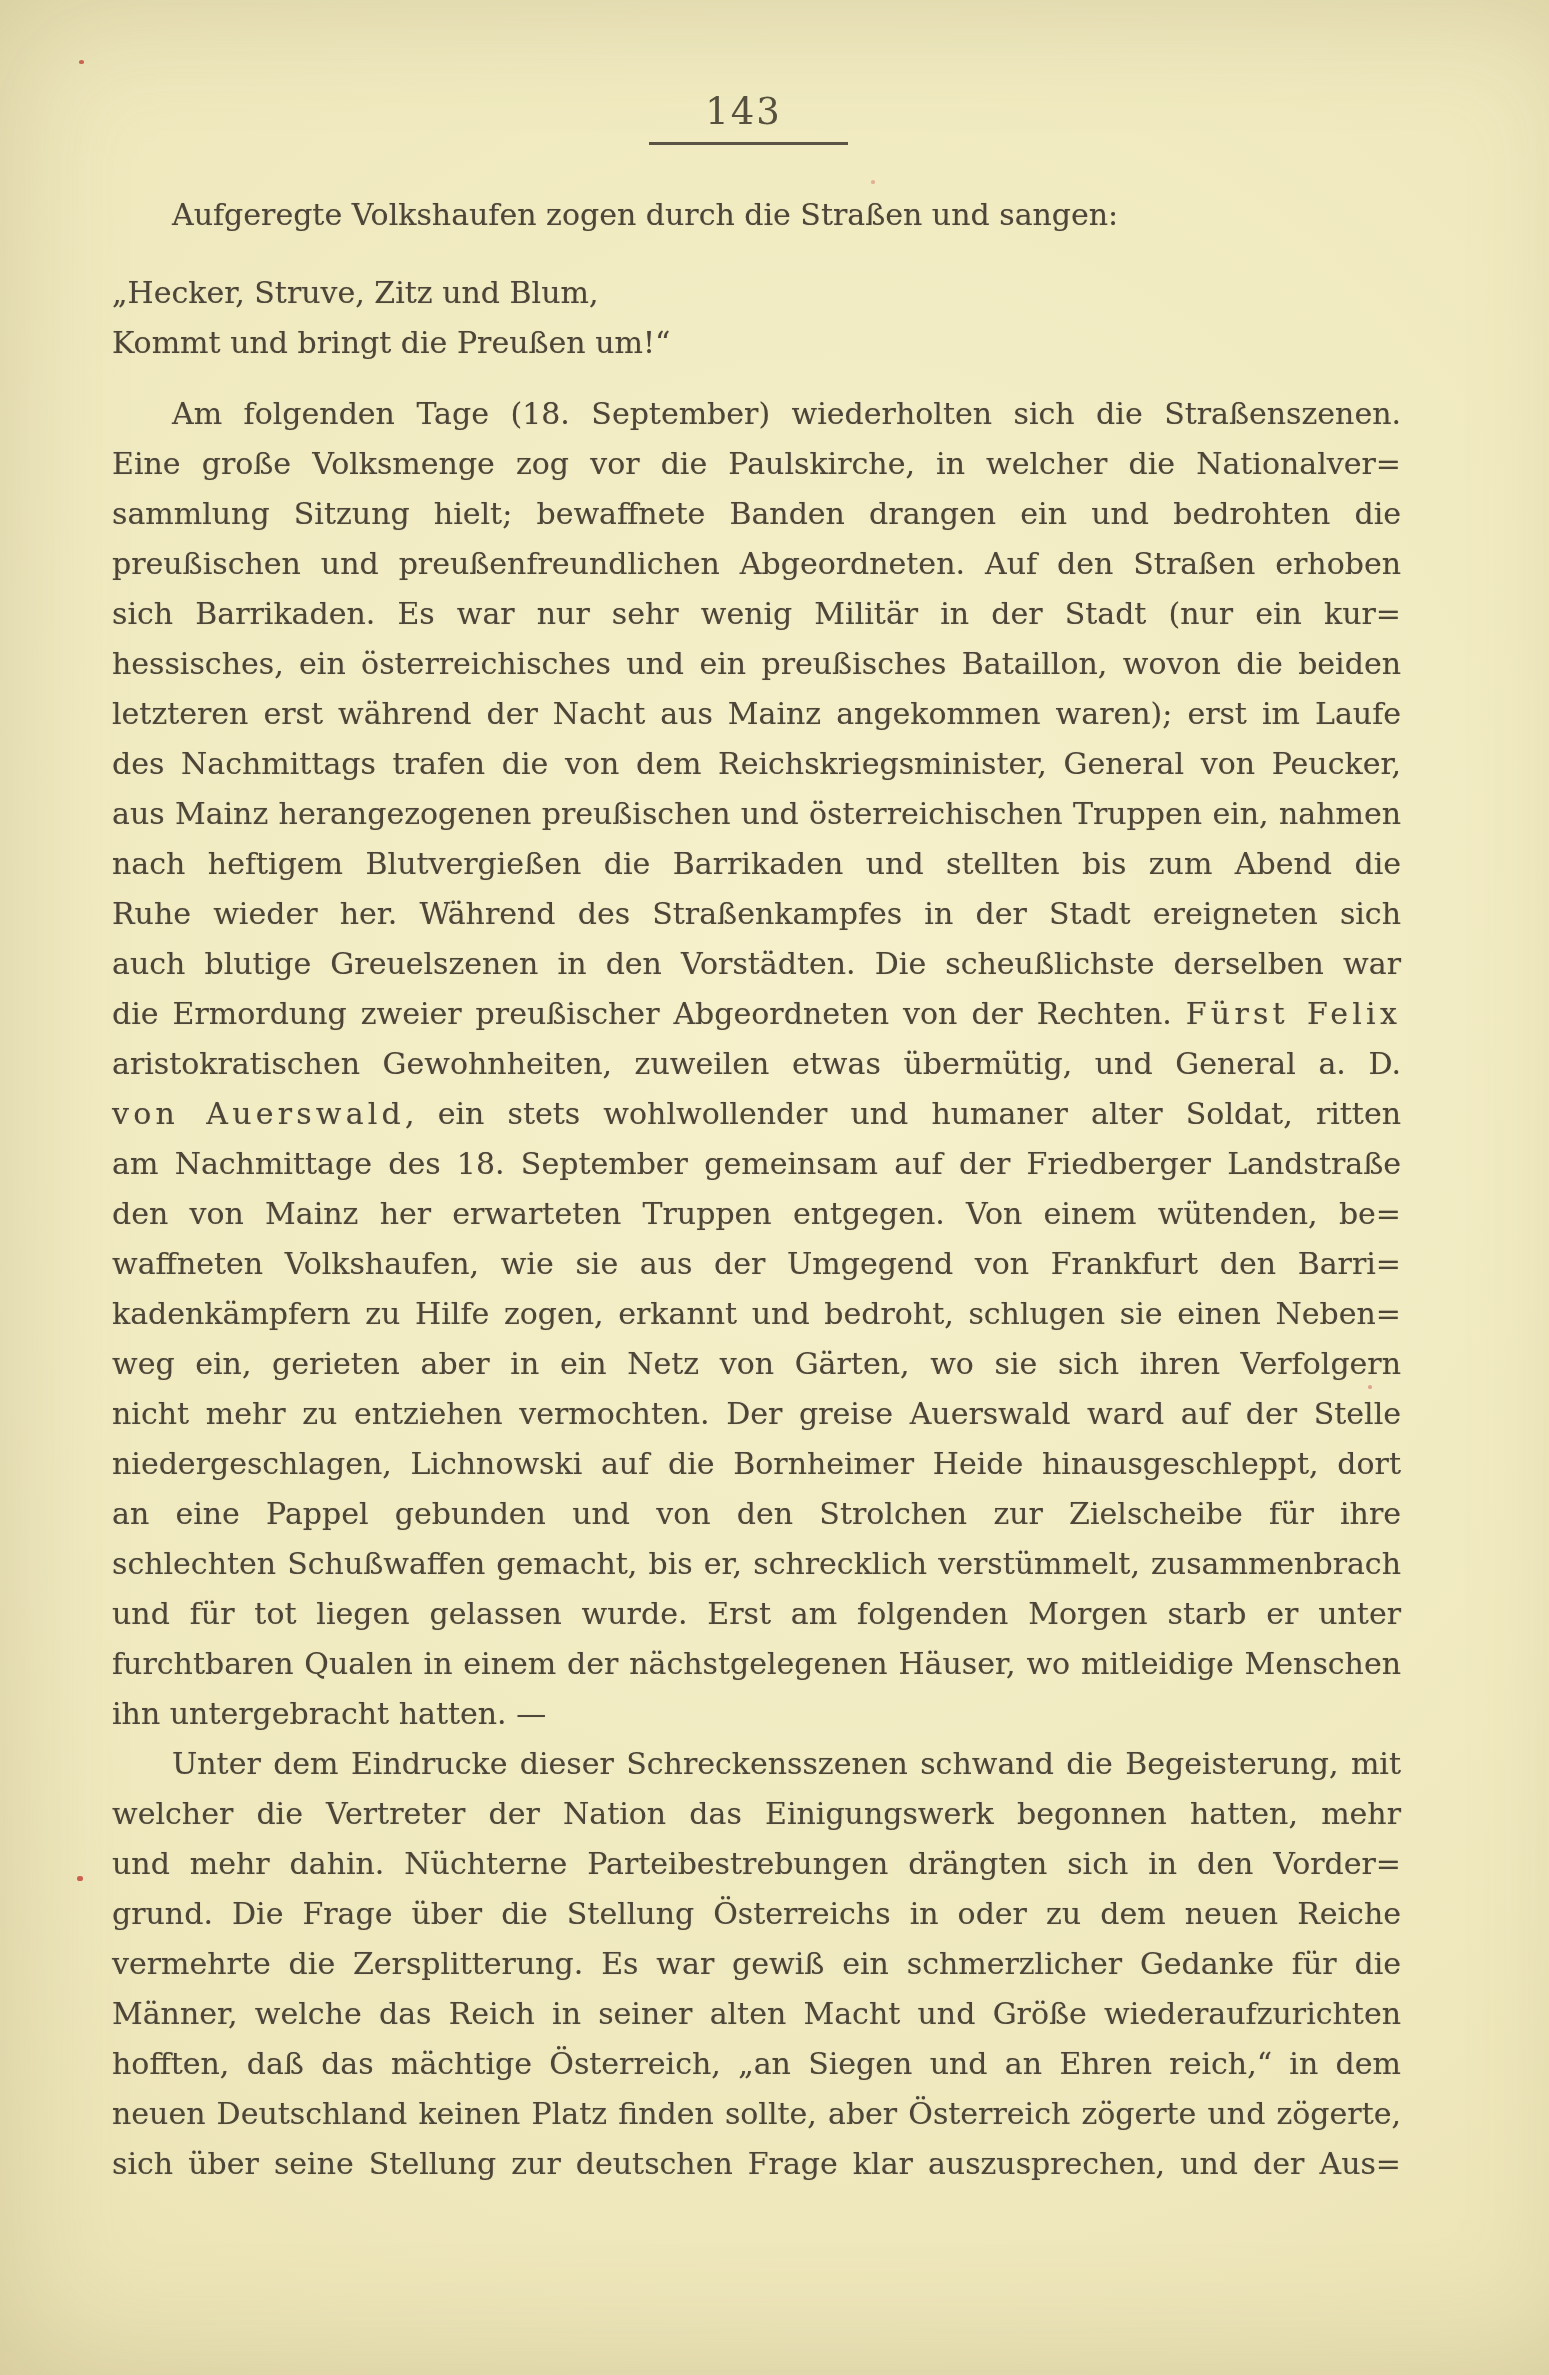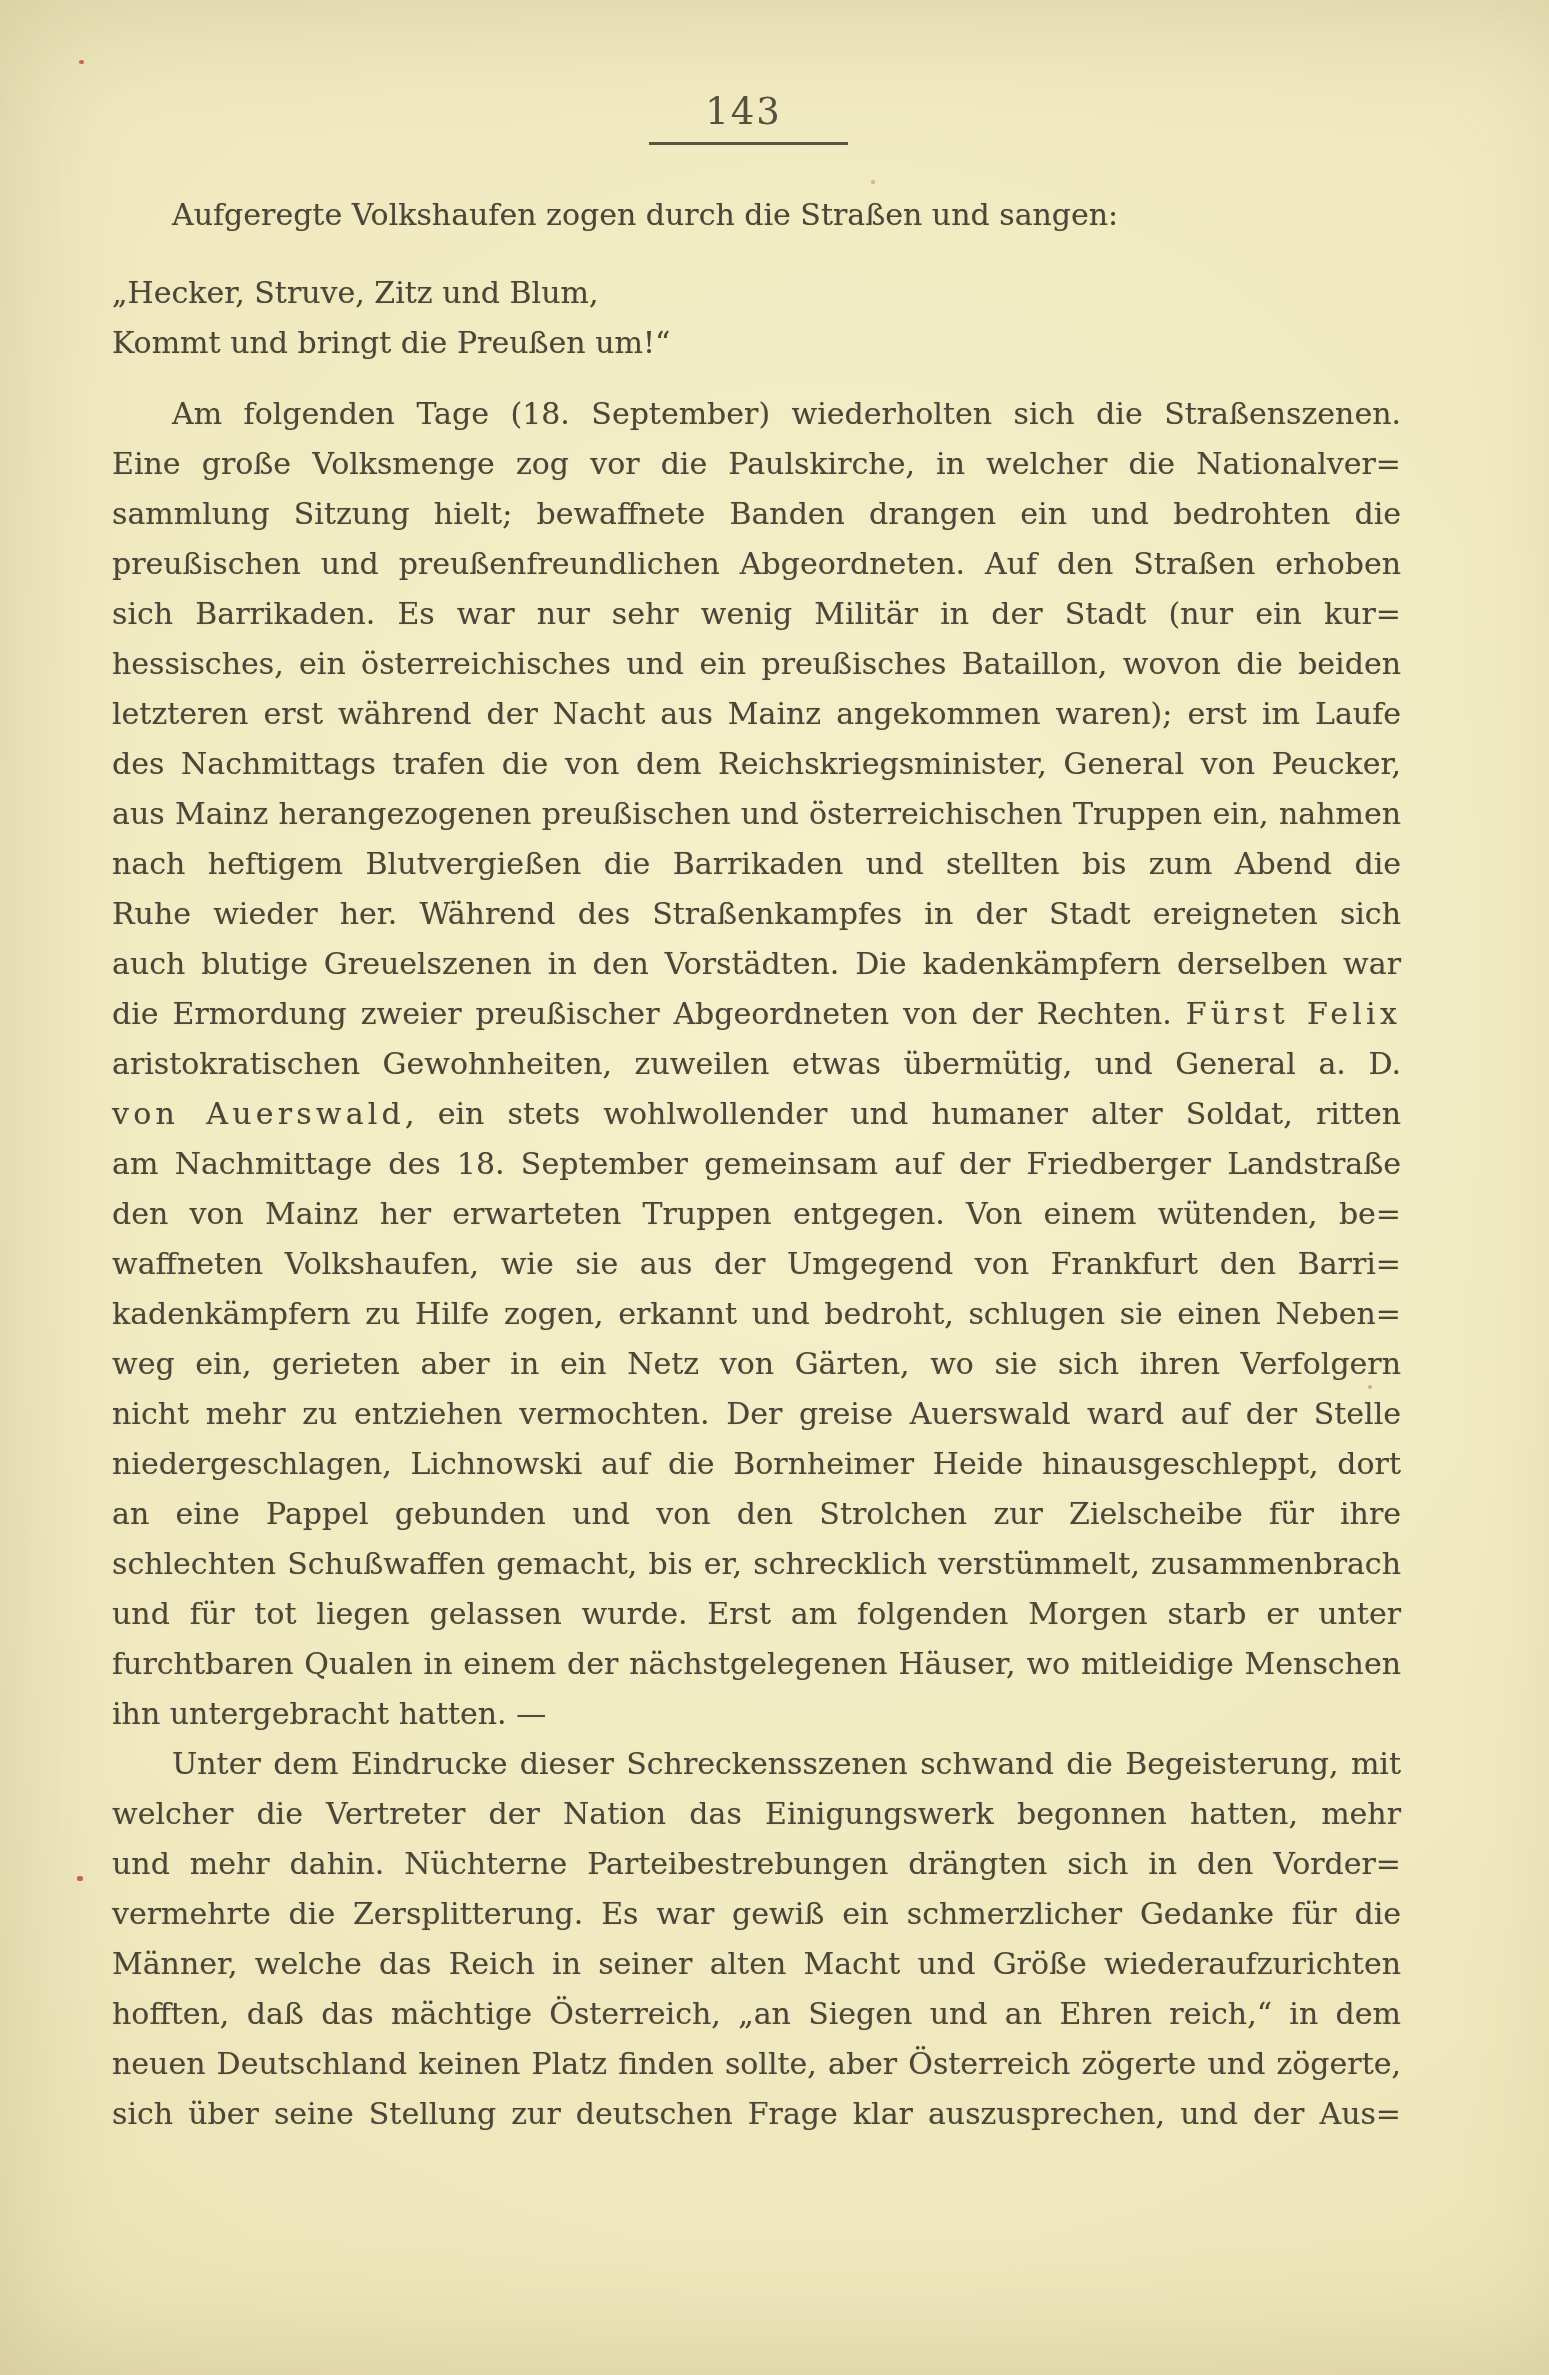--- a/index.html
+++ b/index.html
@@ -63,39 +63,40 @@
       <div class="line justify">Eine große Volksmenge zog vor die Paulskirche, in welcher die Nationalver=</div>
       <div class="line justify">sammlung Sitzung hielt; bewaffnete Banden drangen ein und bedrohten die</div>
       <div class="line justify">preußischen und preußenfreundlichen Abgeordneten.  Auf den Straßen erhoben</div>
       <div class="line justify">sich Barrikaden.  Es war nur sehr wenig Militär in der Stadt (nur ein kur=</div>
       <div class="line justify">hessisches, ein österreichisches und ein preußisches Bataillon, wovon die beiden</div>
       <div class="line justify">letzteren erst während der Nacht aus Mainz angekommen waren); erst im Laufe</div>
       <div class="line justify">des Nachmittags trafen die von dem Reichskriegsminister, General von Peucker,</div>
       <div class="line justify">aus Mainz herangezogenen preußischen und österreichischen Truppen ein, nahmen</div>
       <div class="line justify">nach heftigem Blutvergießen die Barrikaden und stellten bis zum Abend die</div>
       <div class="line justify">Ruhe wieder her.  Während des Straßenkampfes in der Stadt ereigneten sich</div>
-      <div class="line justify">auch blutige Greuelszenen in den Vorstädten.  Die kadenkämpfern derselben war</div>
+      <div class="line justify">auch blutige Greuelszenen in den Vorstädten.  Die scheußlichste derselben war</div>
       <div class="line justify">die Ermordung zweier preußischer Abgeordneten von der Rechten.  <span class="sp">Fürst Felix</span></div>
       <div class="line justify">aristokratischen Gewohnheiten, zuweilen etwas übermütig, und General a. D.</div>
       <div class="line justify"><span class="sp">von Auerswald</span>, ein stets wohlwollender und humaner alter Soldat, ritten</div>
       <div class="line justify">am Nachmittage des 18. September gemeinsam auf der Friedberger Landstraße</div>
       <div class="line justify">den von Mainz her erwarteten Truppen entgegen.  Von einem wütenden, be=</div>
       <div class="line justify">waffneten Volkshaufen, wie sie aus der Umgegend von Frankfurt den Barri=</div>
       <div class="line justify">kadenkämpfern zu Hilfe zogen, erkannt und bedroht, schlugen sie einen Neben=</div>
       <div class="line justify">weg ein, gerieten aber in ein Netz von Gärten, wo sie sich ihren Verfolgern</div>
       <div class="line justify">nicht mehr zu entziehen vermochten.  Der greise Auerswald ward auf der Stelle</div>
       <div class="line justify">niedergeschlagen, Lichnowski auf die Bornheimer Heide hinausgeschleppt, dort</div>
       <div class="line justify">an eine Pappel gebunden und von den Strolchen zur Zielscheibe für ihre</div>
       <div class="line justify">schlechten Schußwaffen gemacht, bis er, schrecklich verstümmelt, zusammenbrach</div>
       <div class="line justify">und für tot liegen gelassen wurde.  Erst am folgenden Morgen starb er unter</div>
       <div class="line justify">furchtbaren Qualen in einem der nächstgelegenen Häuser, wo mitleidige Menschen</div>
       <div class="line">ihn untergebracht hatten. —</div>
       <div class="line indent justify">Unter dem Eindrucke dieser Schreckensszenen schwand die Begeisterung, mit</div>
       <div class="line justify">welcher die Vertreter der Nation das Einigungswerk begonnen hatten, mehr</div>
       <div class="line justify">und mehr dahin.  Nüchterne Parteibestrebungen drängten sich in den Vorder=</div>
+      <div class="line justify">grund.  Die Frage über die Stellung Österreichs in oder zu dem neuen Reiche</div>
       <div class="line justify">vermehrte die Zersplitterung.  Es war gewiß ein schmerzlicher Gedanke für die</div>
       <div class="line justify">Männer, welche das Reich in seiner alten Macht und Größe wiederaufzurichten</div>
       <div class="line justify">hofften, daß das mächtige Österreich, „an Siegen und an Ehren reich,“ in dem</div>
       <div class="line justify">neuen Deutschland keinen Platz finden sollte, aber Österreich zögerte und zögerte,</div>
       <div class="line justify">sich über seine Stellung zur deutschen Frage klar auszusprechen, und der Aus=</div>
     </div>
   <div class="speck s1"></div>
   <div class="speck s2"></div>
   <div class="speck s3"></div>
   <div class="speck s4"></div>

